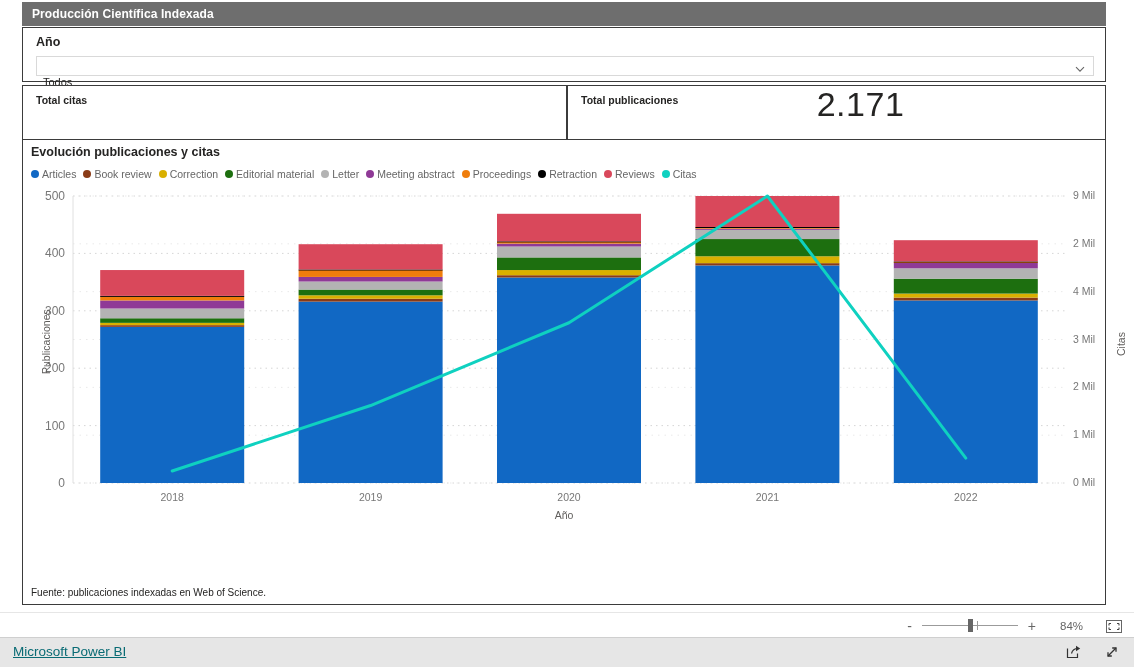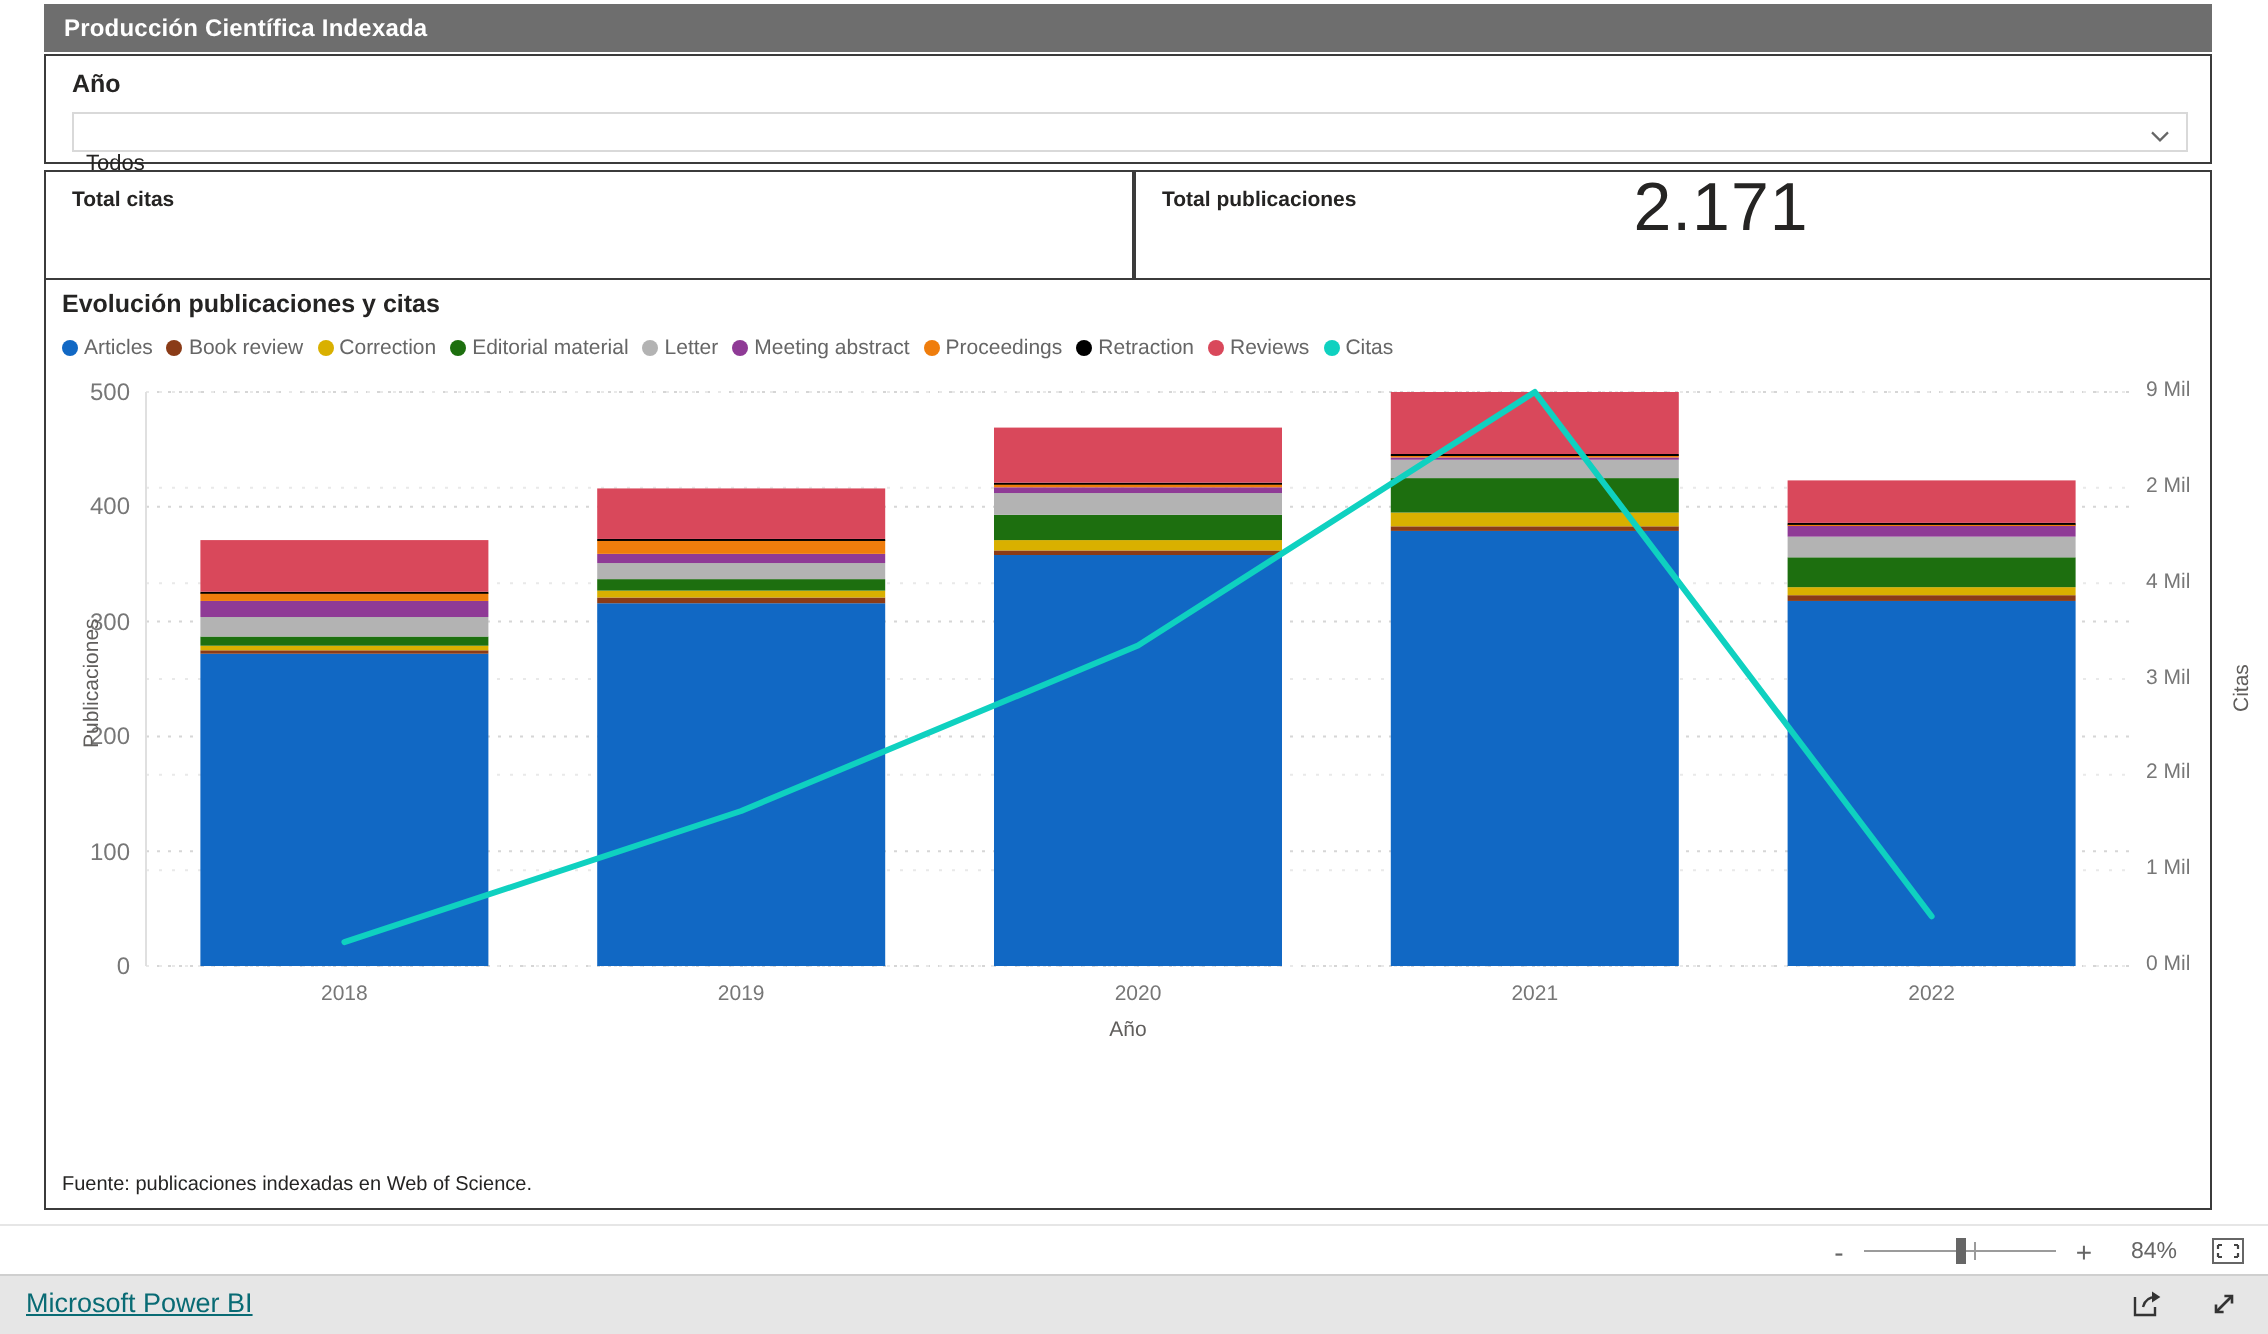--- a/index.html
+++ b/index.html
@@ -100,21 +100,21 @@
   #zoomwrap .track{
     width:96px;height:1px;background:#9b9b9b;position:relative;margin:0 4px;
   }
   #zoomwrap .thumb{
     position:absolute;left:46px;top:-6px;width:5px;height:13px;background:#666666;
   }
   #zoomwrap .notch{
     position:absolute;left:55px;top:-4px;width:1px;height:9px;background:#9b9b9b;
   }
   #zoomwrap .pz{font-size:14px;color:#666;margin-left:6px;user-select:none;}
-  #zoomwrap .pct{font-size:11.5px;color:#666;margin-left:14px;width:34px;text-align:center;}
+  #zoomwrap .pct{font-size:11.5px;color:#666;margin-left:24px;width:34px;}
   #zoomwrap .fit{margin-left:12px;width:16px;height:13px;}
   
   #footer{
     position:absolute;left:0;top:637px;width:1134px;height:30px;
     background:#e6e6e6;border-top:1px solid #cfcfcf;
   }
   #footer .brand{
     position:absolute;left:13px;top:6px;font-size:13.5px;color:#096b74;
     text-decoration:underline;font-weight:normal;cursor:pointer;
   }

